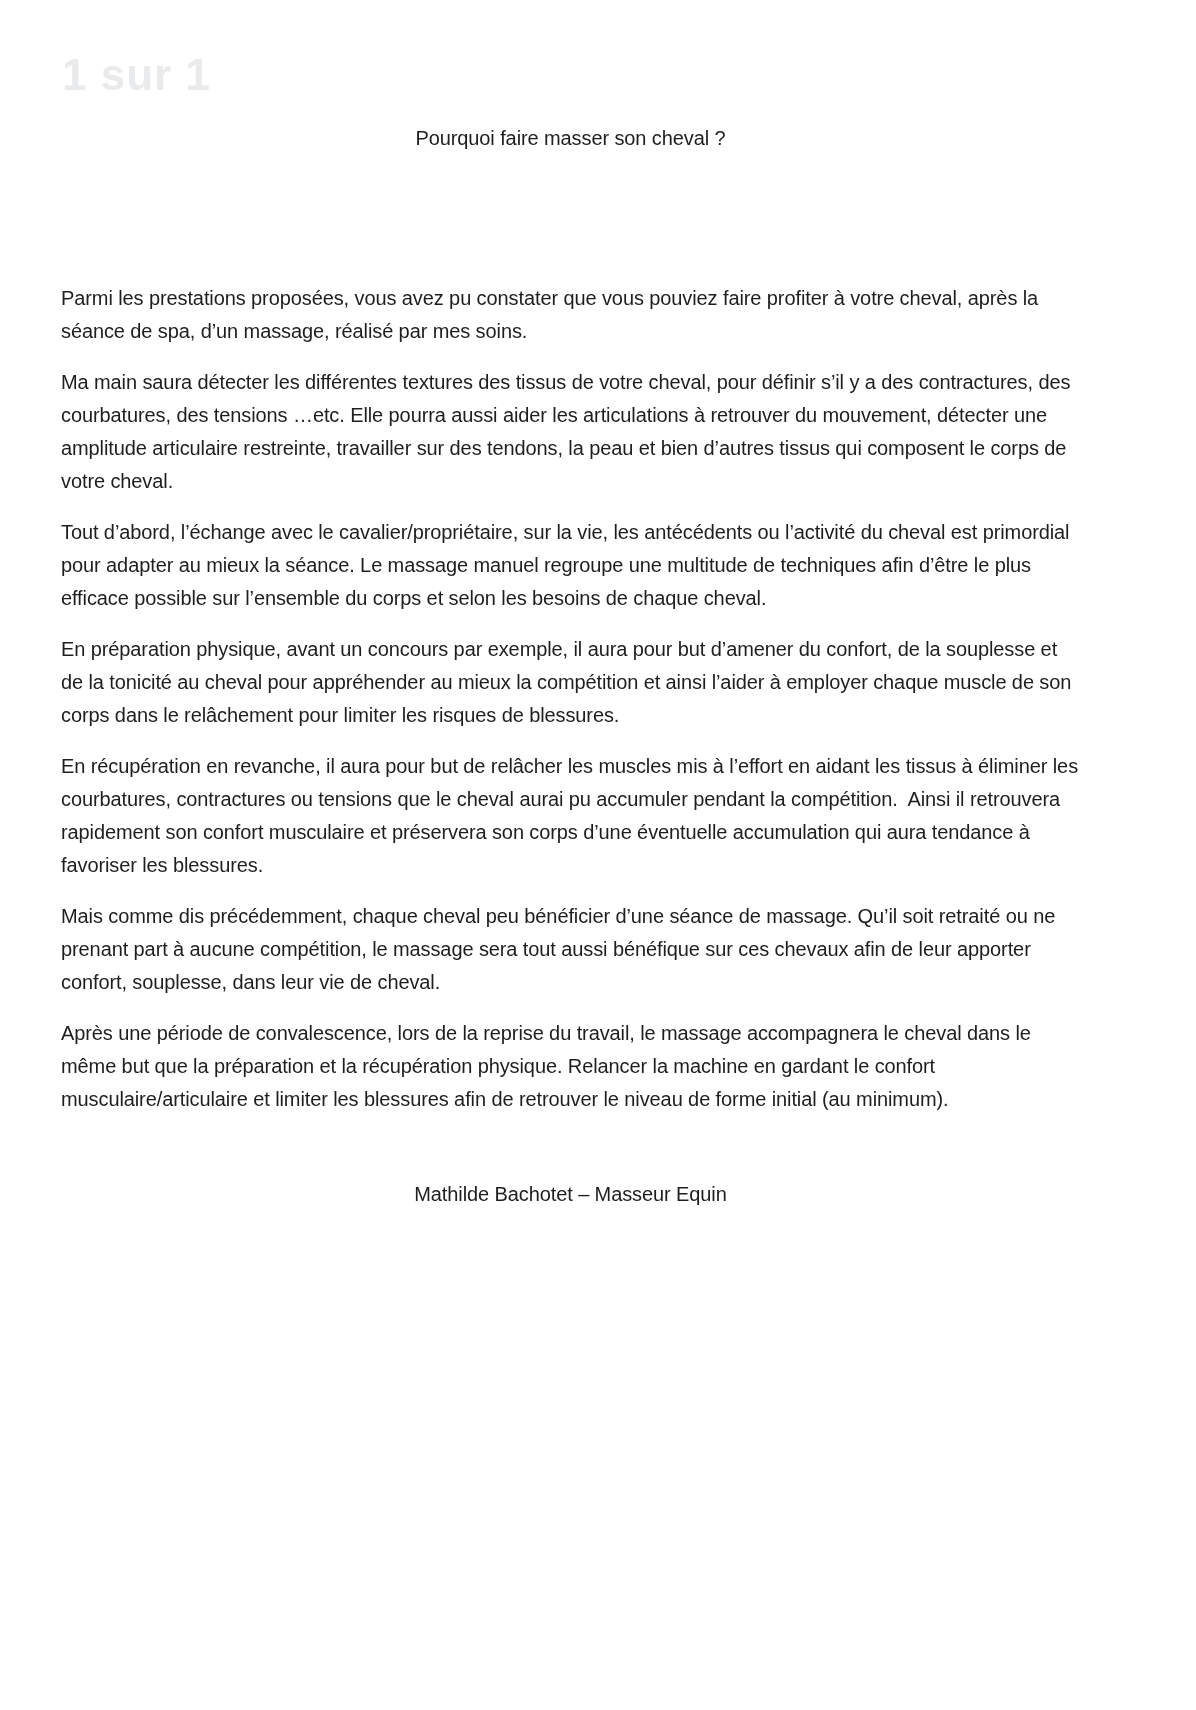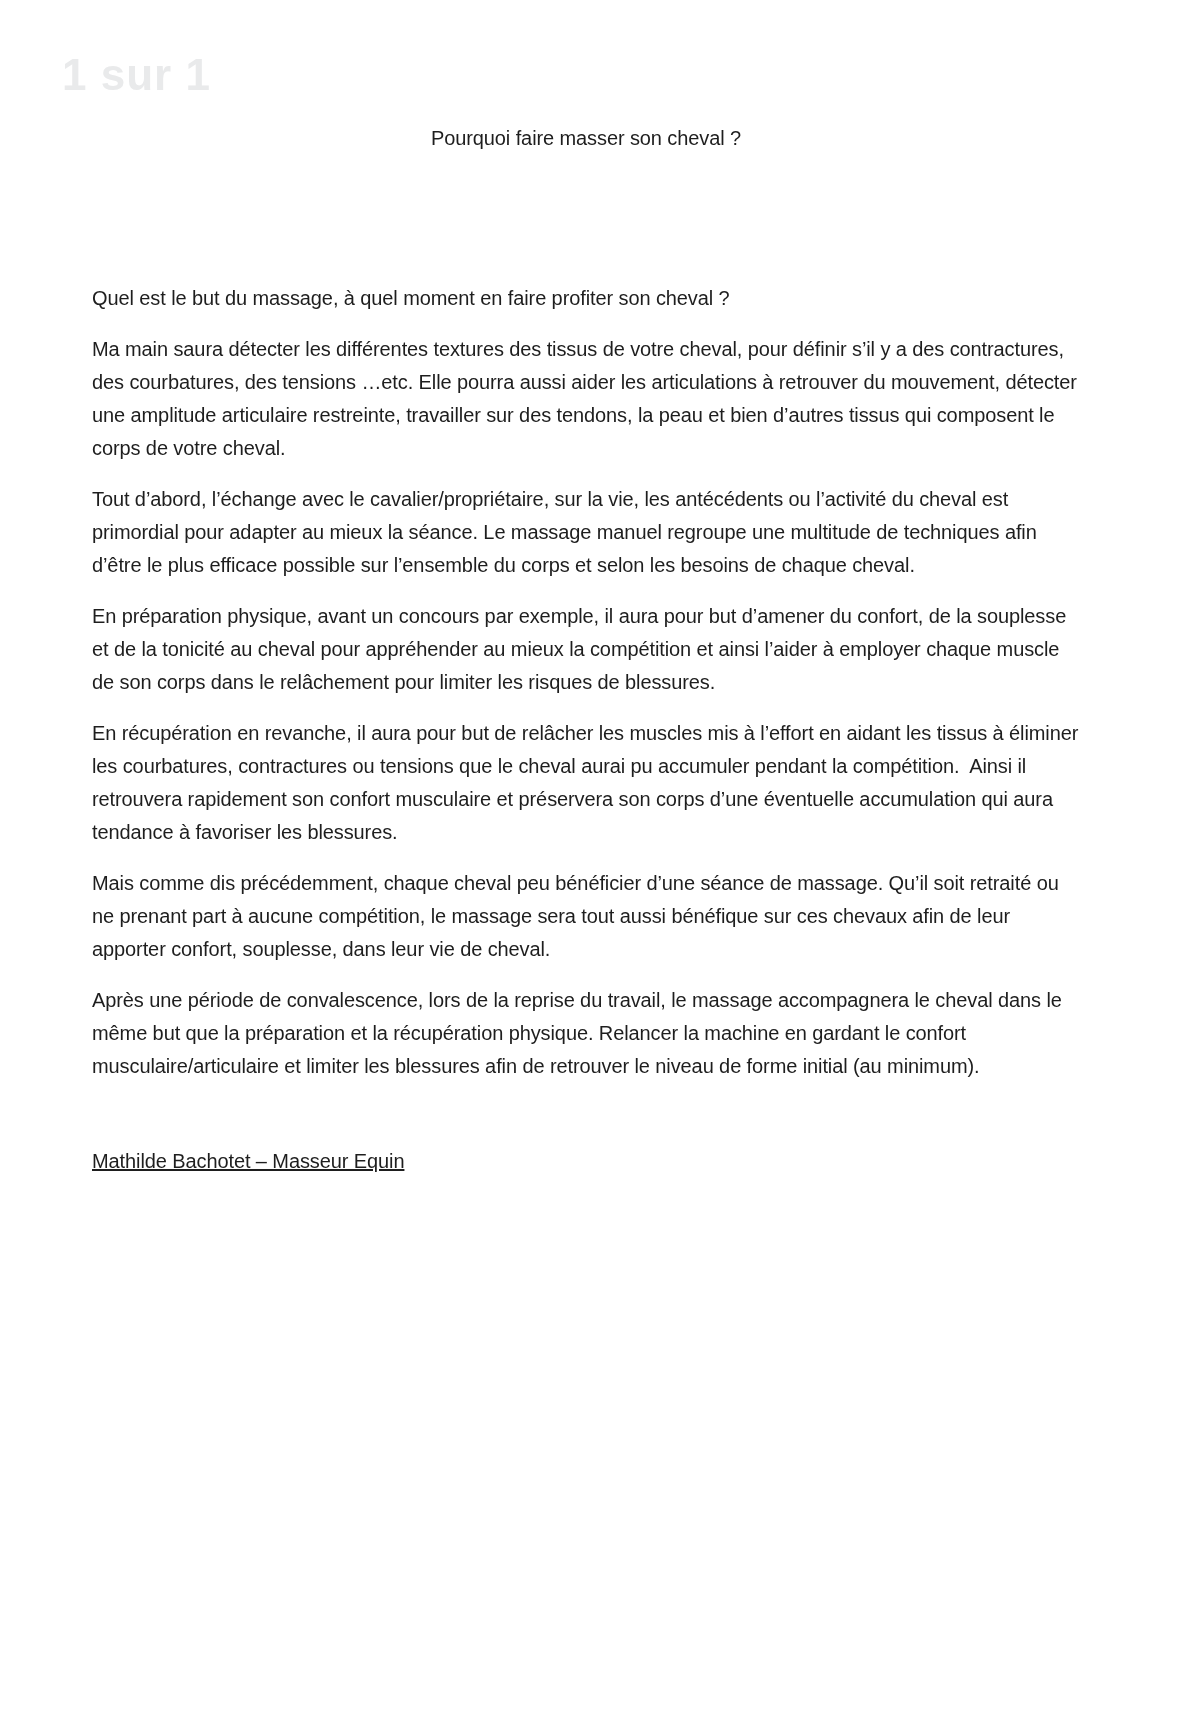--- a/index.html
+++ b/index.html
@@ -19,21 +19,21 @@
     position: absolute;
     top: 50px;
     left: 62px;
     font-size: 44px;
     font-weight: 700;
     color: #e9eaeb;
     letter-spacing: 1px;
     user-select: none;
   }
   .page {
-    padding: 122px 116px 60px 92px;
+    padding: 122px 116px 60px 61px;
     box-sizing: border-box;
     width: 1196px;
   }
   .title {
     font-size: 20px;
     font-weight: normal;
     text-align: center;
     line-height: 33px;
     letter-spacing: -0.1px;
     margin: 0 0 127px 0;
@@ -42,36 +42,35 @@
     font-size: 20px;
     line-height: 33px;
     letter-spacing: -0.1px;
     margin: 0 0 18px 0;
     white-space: pre-wrap;
   }
   .signature {
     font-size: 20px;
     line-height: 33px;
     letter-spacing: -0.1px;
-    text-align: left;
+    text-align: center;
     margin-top: 62px;
-    text-decoration: underline;
   }
 </style>
 </head>
 <body>
 
 <div class="watermark">1 sur 1</div>
 
 <div class="page">
 
   <h1 class="title">Pourquoi faire masser son cheval ?</h1>
 
   <div class="content">
-    <p>Quel est le but du massage, à quel moment en faire profiter son cheval ?</p>
+    <p>Parmi les prestations proposées, vous avez pu constater que vous pouviez faire profiter à votre cheval, après la séance de spa, d’un massage, réalisé par mes soins.</p>
     <p>Ma main saura détecter les différentes textures des tissus de votre cheval, pour définir s’il y a des contractures, des courbatures, des tensions …etc. Elle pourra aussi aider les articulations à retrouver du mouvement, détecter une amplitude articulaire restreinte, travailler sur des tendons, la peau et bien d’autres tissus qui composent le corps de votre cheval.</p>
     <p>Tout d’abord, l’échange avec le cavalier/propriétaire, sur la vie, les antécédents ou l’activité du cheval est primordial pour adapter au mieux la séance. Le massage manuel regroupe une multitude de techniques afin d’être le plus efficace possible sur l’ensemble du corps et selon les besoins de chaque cheval.</p>
     <p>En préparation physique, avant un concours par exemple, il aura pour but d’amener du confort, de la souplesse et de la tonicité au cheval pour appréhender au mieux la compétition et ainsi l’aider à employer chaque muscle de son corps dans le relâchement pour limiter les risques de blessures.</p>
     <p>En récupération en revanche, il aura pour but de relâcher les muscles mis à l’effort en aidant les tissus à éliminer les courbatures, contractures ou tensions que le cheval aurai pu accumuler pendant la compétition.  Ainsi il retrouvera rapidement son confort musculaire et préservera son corps d’une éventuelle accumulation qui aura tendance à favoriser les blessures.</p>
     <p>Mais comme dis précédemment, chaque cheval peu bénéficier d’une séance de massage. Qu’il soit retraité ou ne prenant part à aucune compétition, le massage sera tout aussi bénéfique sur ces chevaux afin de leur apporter confort, souplesse, dans leur vie de cheval.</p>
     <p>Après une période de convalescence, lors de la reprise du travail, le massage accompagnera le cheval dans le même but que la préparation et la récupération physique. Relancer la machine en gardant le confort musculaire/articulaire et limiter les blessures afin de retrouver le niveau de forme initial (au minimum).</p>
   </div>
 
   <div class="signature">Mathilde Bachotet – Masseur Equin</div>
 

